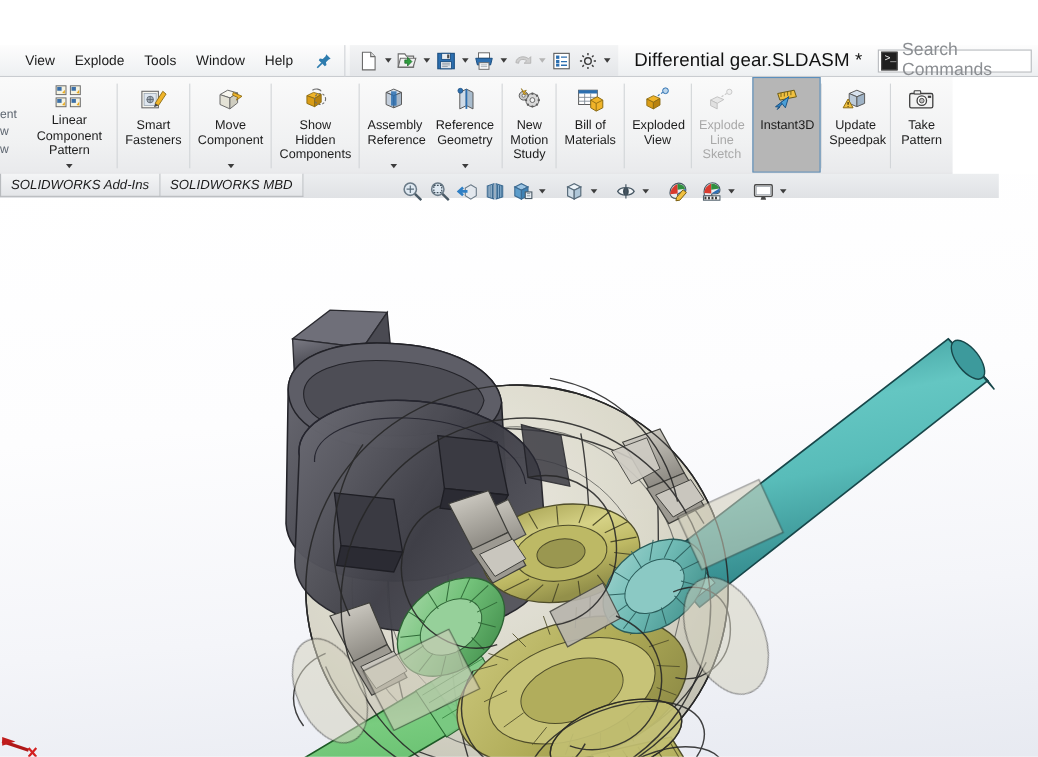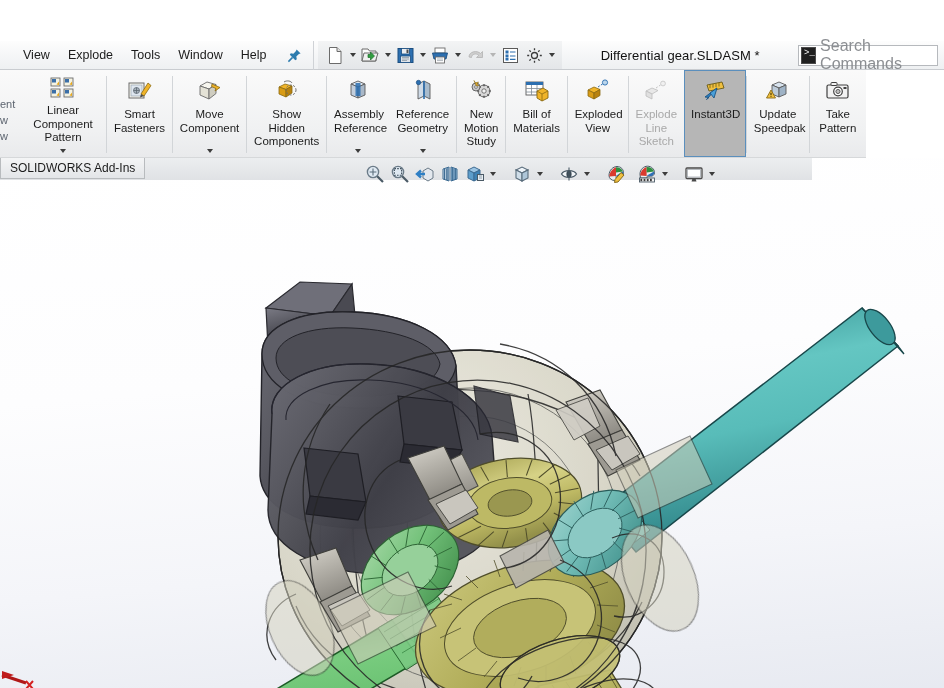--- a/index.html
+++ b/index.html
@@ -42,21 +42,21 @@
   .caret-sm {
     width: 11px; height: 22px; display: flex; align-items: center; justify-content: center;
   }
   .tri-d {
     width: 0; height: 0;
     border-left: 3.5px solid transparent; border-right: 3.5px solid transparent;
     border-top: 4px solid #3c3c3c;
   }
   .tri-d.dis { border-top-color: #b5b5b5; }
   .doc-title {
-    flex: 1; text-align: center; font-size: 13px; color: #111;
+    flex: 1; text-align: center; font-size: 17px; color: #111;
     font-weight: normal; letter-spacing: 0.1px;
   }
   .searchbox {
     display: flex; align-items: center; height: 21px; width: 140px;
     background: #fff; border: 1px solid #b6b9bd; margin-right: 6px;
   }
   .search-ico {
     width: 17px; height: 17px; margin: 0 4px 0 2px;
     background: #1f1f1f; border: 1px solid #4a4a4a;
     display: flex; align-items: flex-start; justify-content: flex-start;
@@ -95,24 +95,25 @@
     margin-top: 2px; white-space: pre-line;
   }
   .rb-btn.disabled .rb-lbl { color: #a9a9a9; }
   .rb-drop {
     margin-top: auto; padding-top: 3px;
     display: flex; align-items: center; justify-content: center; height: 10px;
   }
 
   
   .tabbar {
-    position: absolute; left: 0; top: 117px; width: 812px; height: 22px;
+    position: absolute; left: 0; top: 117px; width: 908px; height: 22px;
     background: linear-gradient(#eceef0, #e0e2e5);
     display: flex; align-items: flex-start;
     z-index: 5;
+    font-style: italic;
   }
   .tab {
     height: 21px; display: flex; align-items: center; padding: 0 9px;
     font-size: 12px; color: #1b1b1b;
     background: linear-gradient(#f4f5f6, #e3e5e8);
     border: 1px solid #b8bbbe; border-top: none; border-left: none;
     cursor: default; white-space: nowrap;
   }
   .tab:first-child { border-left: 1px solid #b8bbbe; }
   .tabbar-fill { flex: 1; height: 21px; }
@@ -890,16 +891,17 @@
         </svg>
       </div>
       <div class="vt-caret">
           <div class="tri-d"></div>
         </div>
     </div>
   </div>
 
   <div class="tabbar">
     <div class="tab">SOLIDWORKS Add-Ins</div>
+    <div class="tab">SOLIDWORKS MBD</div>
     <div class="tabbar-fill" style="background:linear-gradient(#eceef0,#e0e2e5); width:55px; flex:0 0 55px;"></div>
   </div>
 
 </div>
 
 </body></html>

